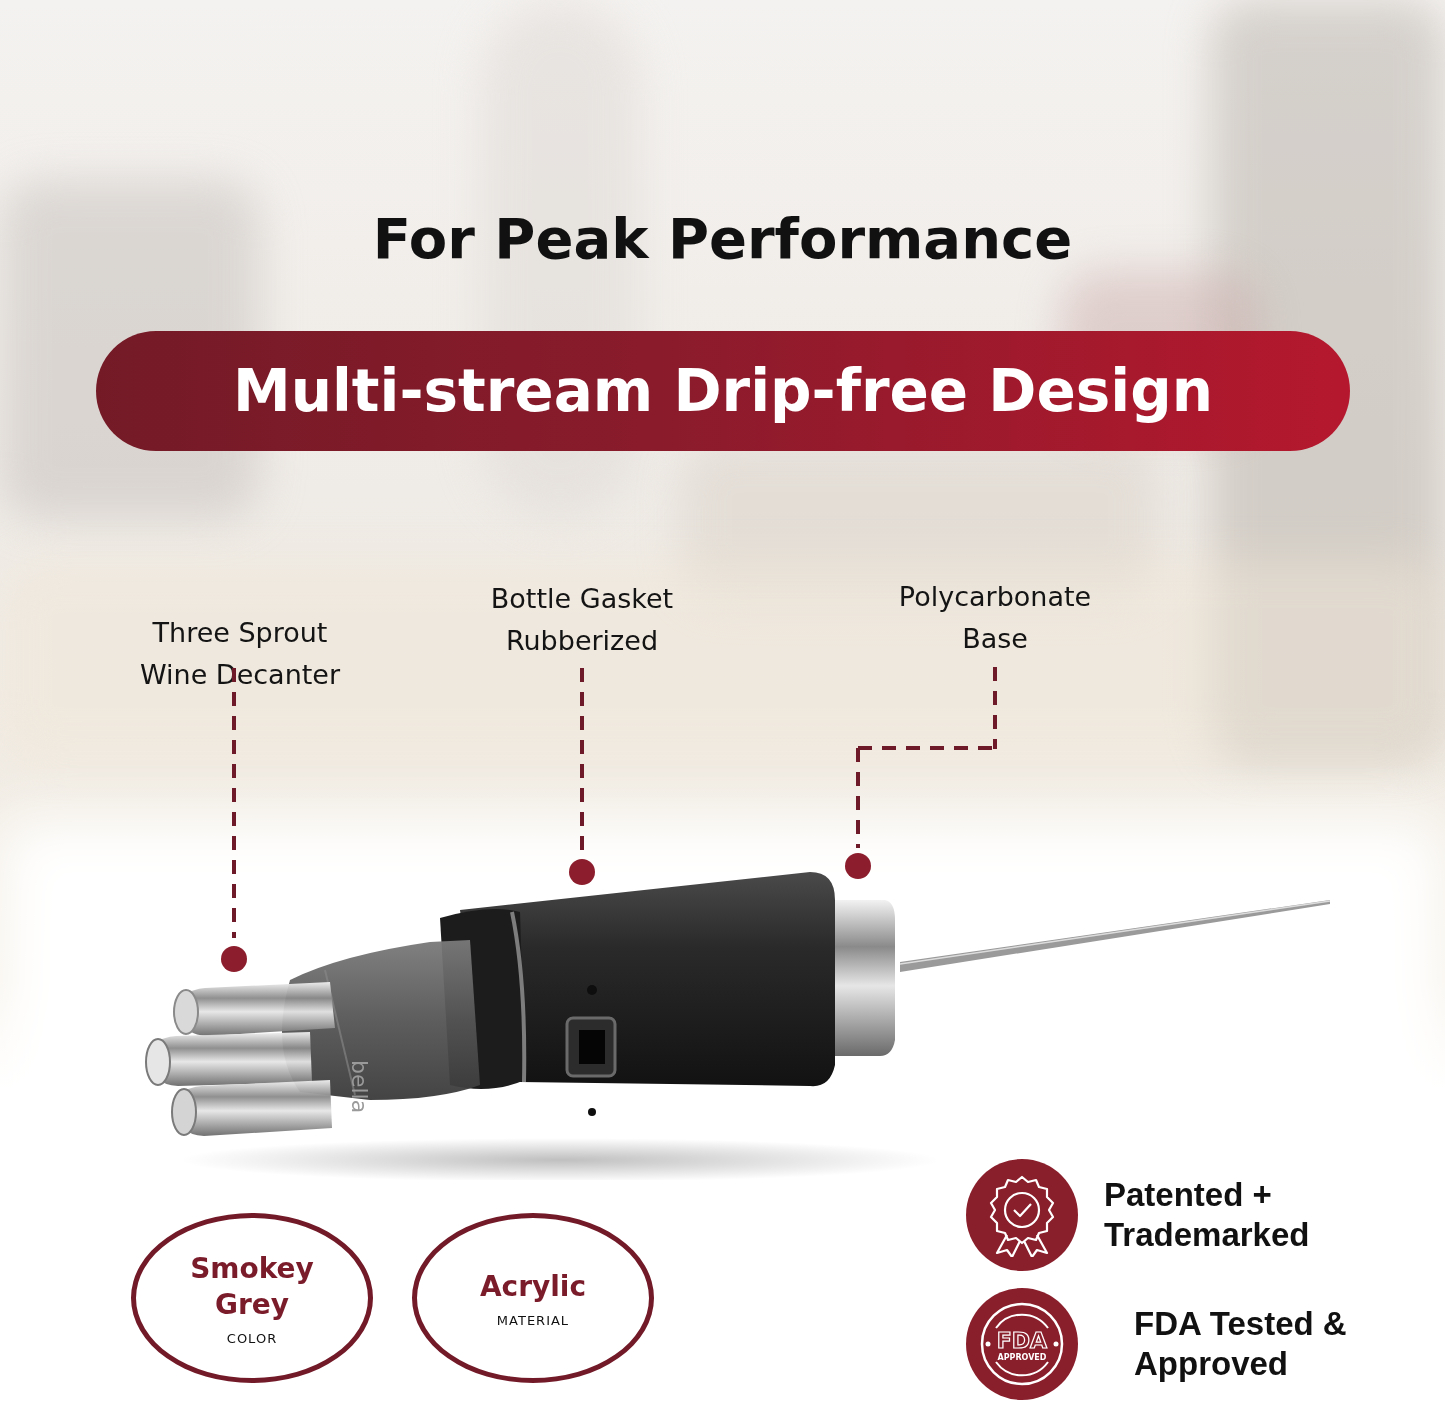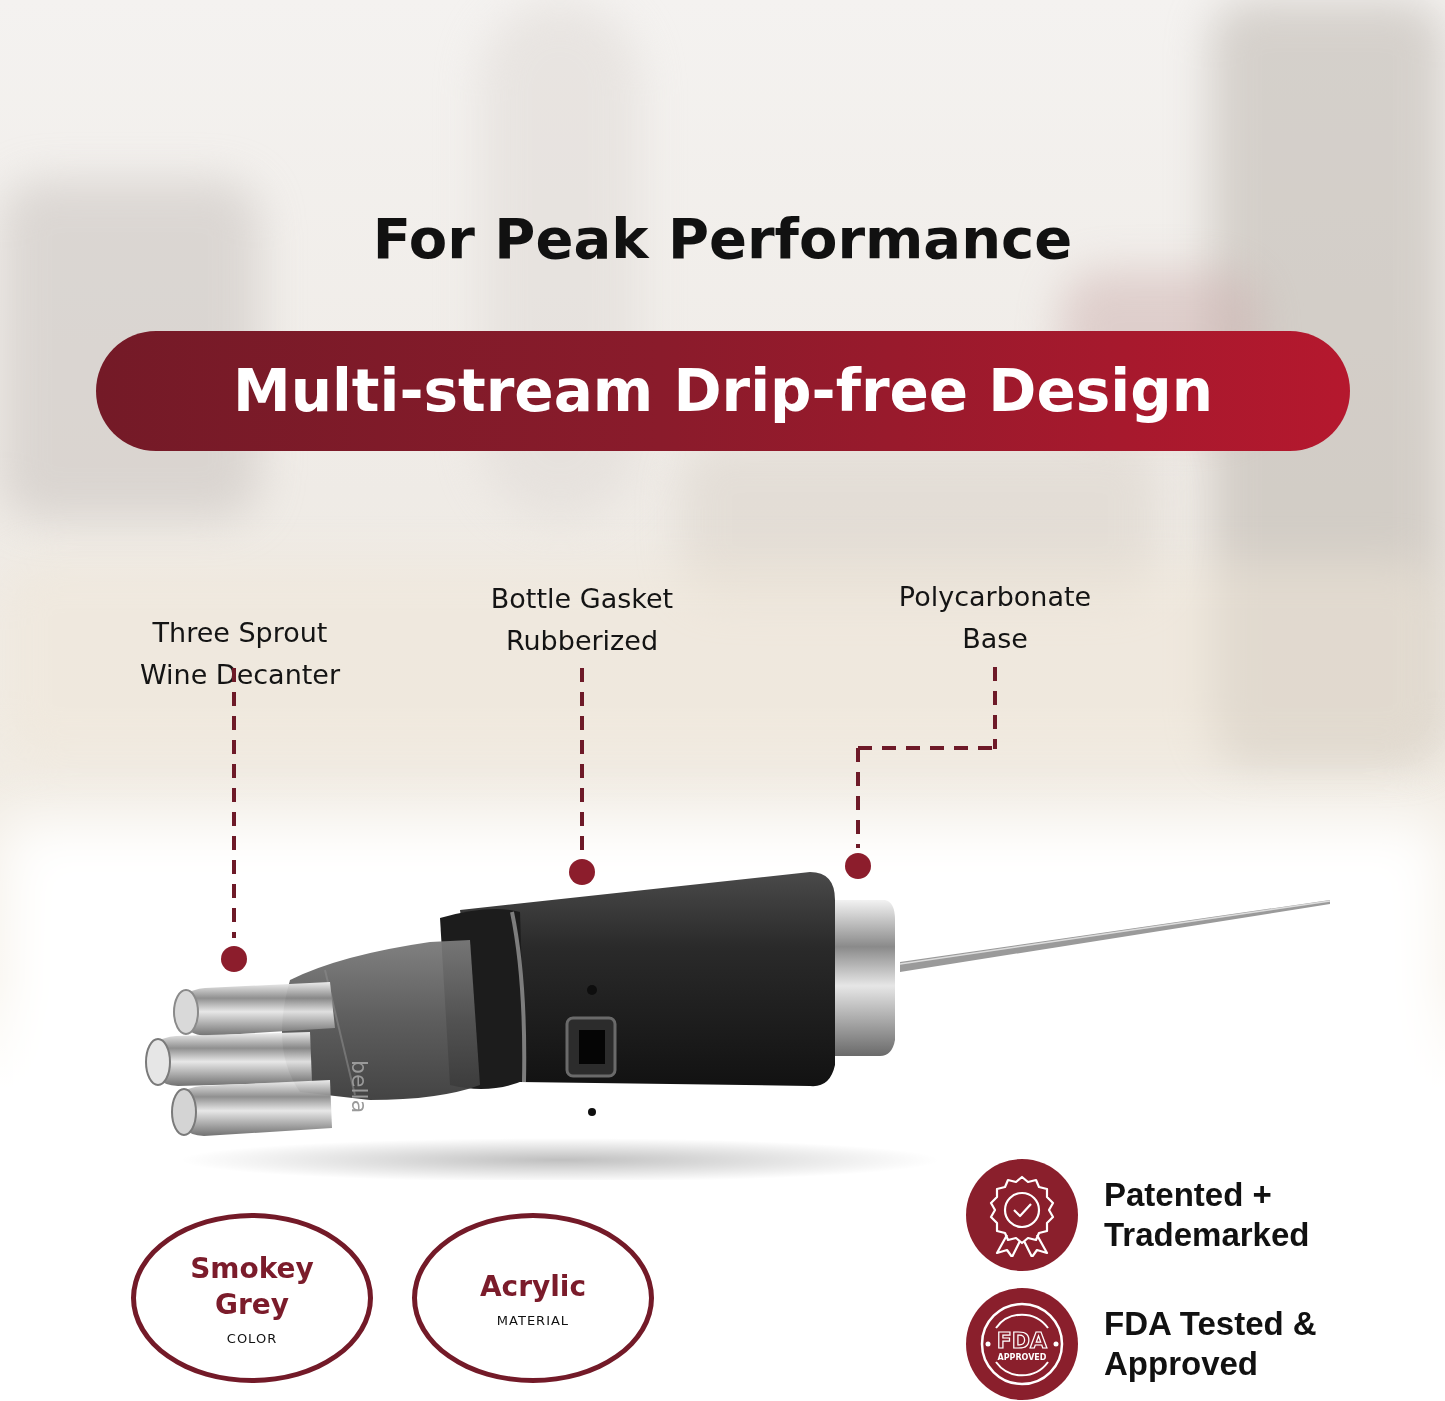--- a/index.html
+++ b/index.html
@@ -185,21 +185,21 @@
         <path d="M22,62 L12,80 L22,77 L27,84 L35,68"></path>
         <path d="M52,62 L62,80 L52,77 L47,84 L39,68"></path>
       </svg>
     </div>
     <div class="badge-text">
       <div>Patented +</div>
       <div>Trademarked</div>
     </div>
   </div>
 
-  <div class="badge-row" style="left:966px; top:1288px;">
+  <div class="badge-row" style="left:966px; top:1288px;gap:30px;">
     <div class="badge-icon">
       <svg width="96" height="96" viewBox="0 0 96 96">
         <circle cx="48" cy="48" r="40" fill="none" stroke="#ffffff" stroke-width="2.5"></circle>
         <path d="M22,32 A32,32 0 0 1 74,32" fill="none" stroke="#ffffff" stroke-width="2"></path>
         <path d="M22,66 A32,32 0 0 0 74,66" fill="none" stroke="#ffffff" stroke-width="2"></path>
         <circle cx="14" cy="48" r="2.5" fill="#ffffff"></circle>
         <circle cx="82" cy="48" r="2.5" fill="#ffffff"></circle>
         <text x="48" y="52" text-anchor="middle" fill="none" stroke="#ffffff" stroke-width="1.2" font-size="22" font-weight="bold" font-family="DejaVu Sans, sans-serif">FDA</text>
         <text x="48" y="64" text-anchor="middle" fill="#ffffff" font-size="8" font-weight="bold" font-family="DejaVu Sans, sans-serif">APPROVED</text>
       </svg>

